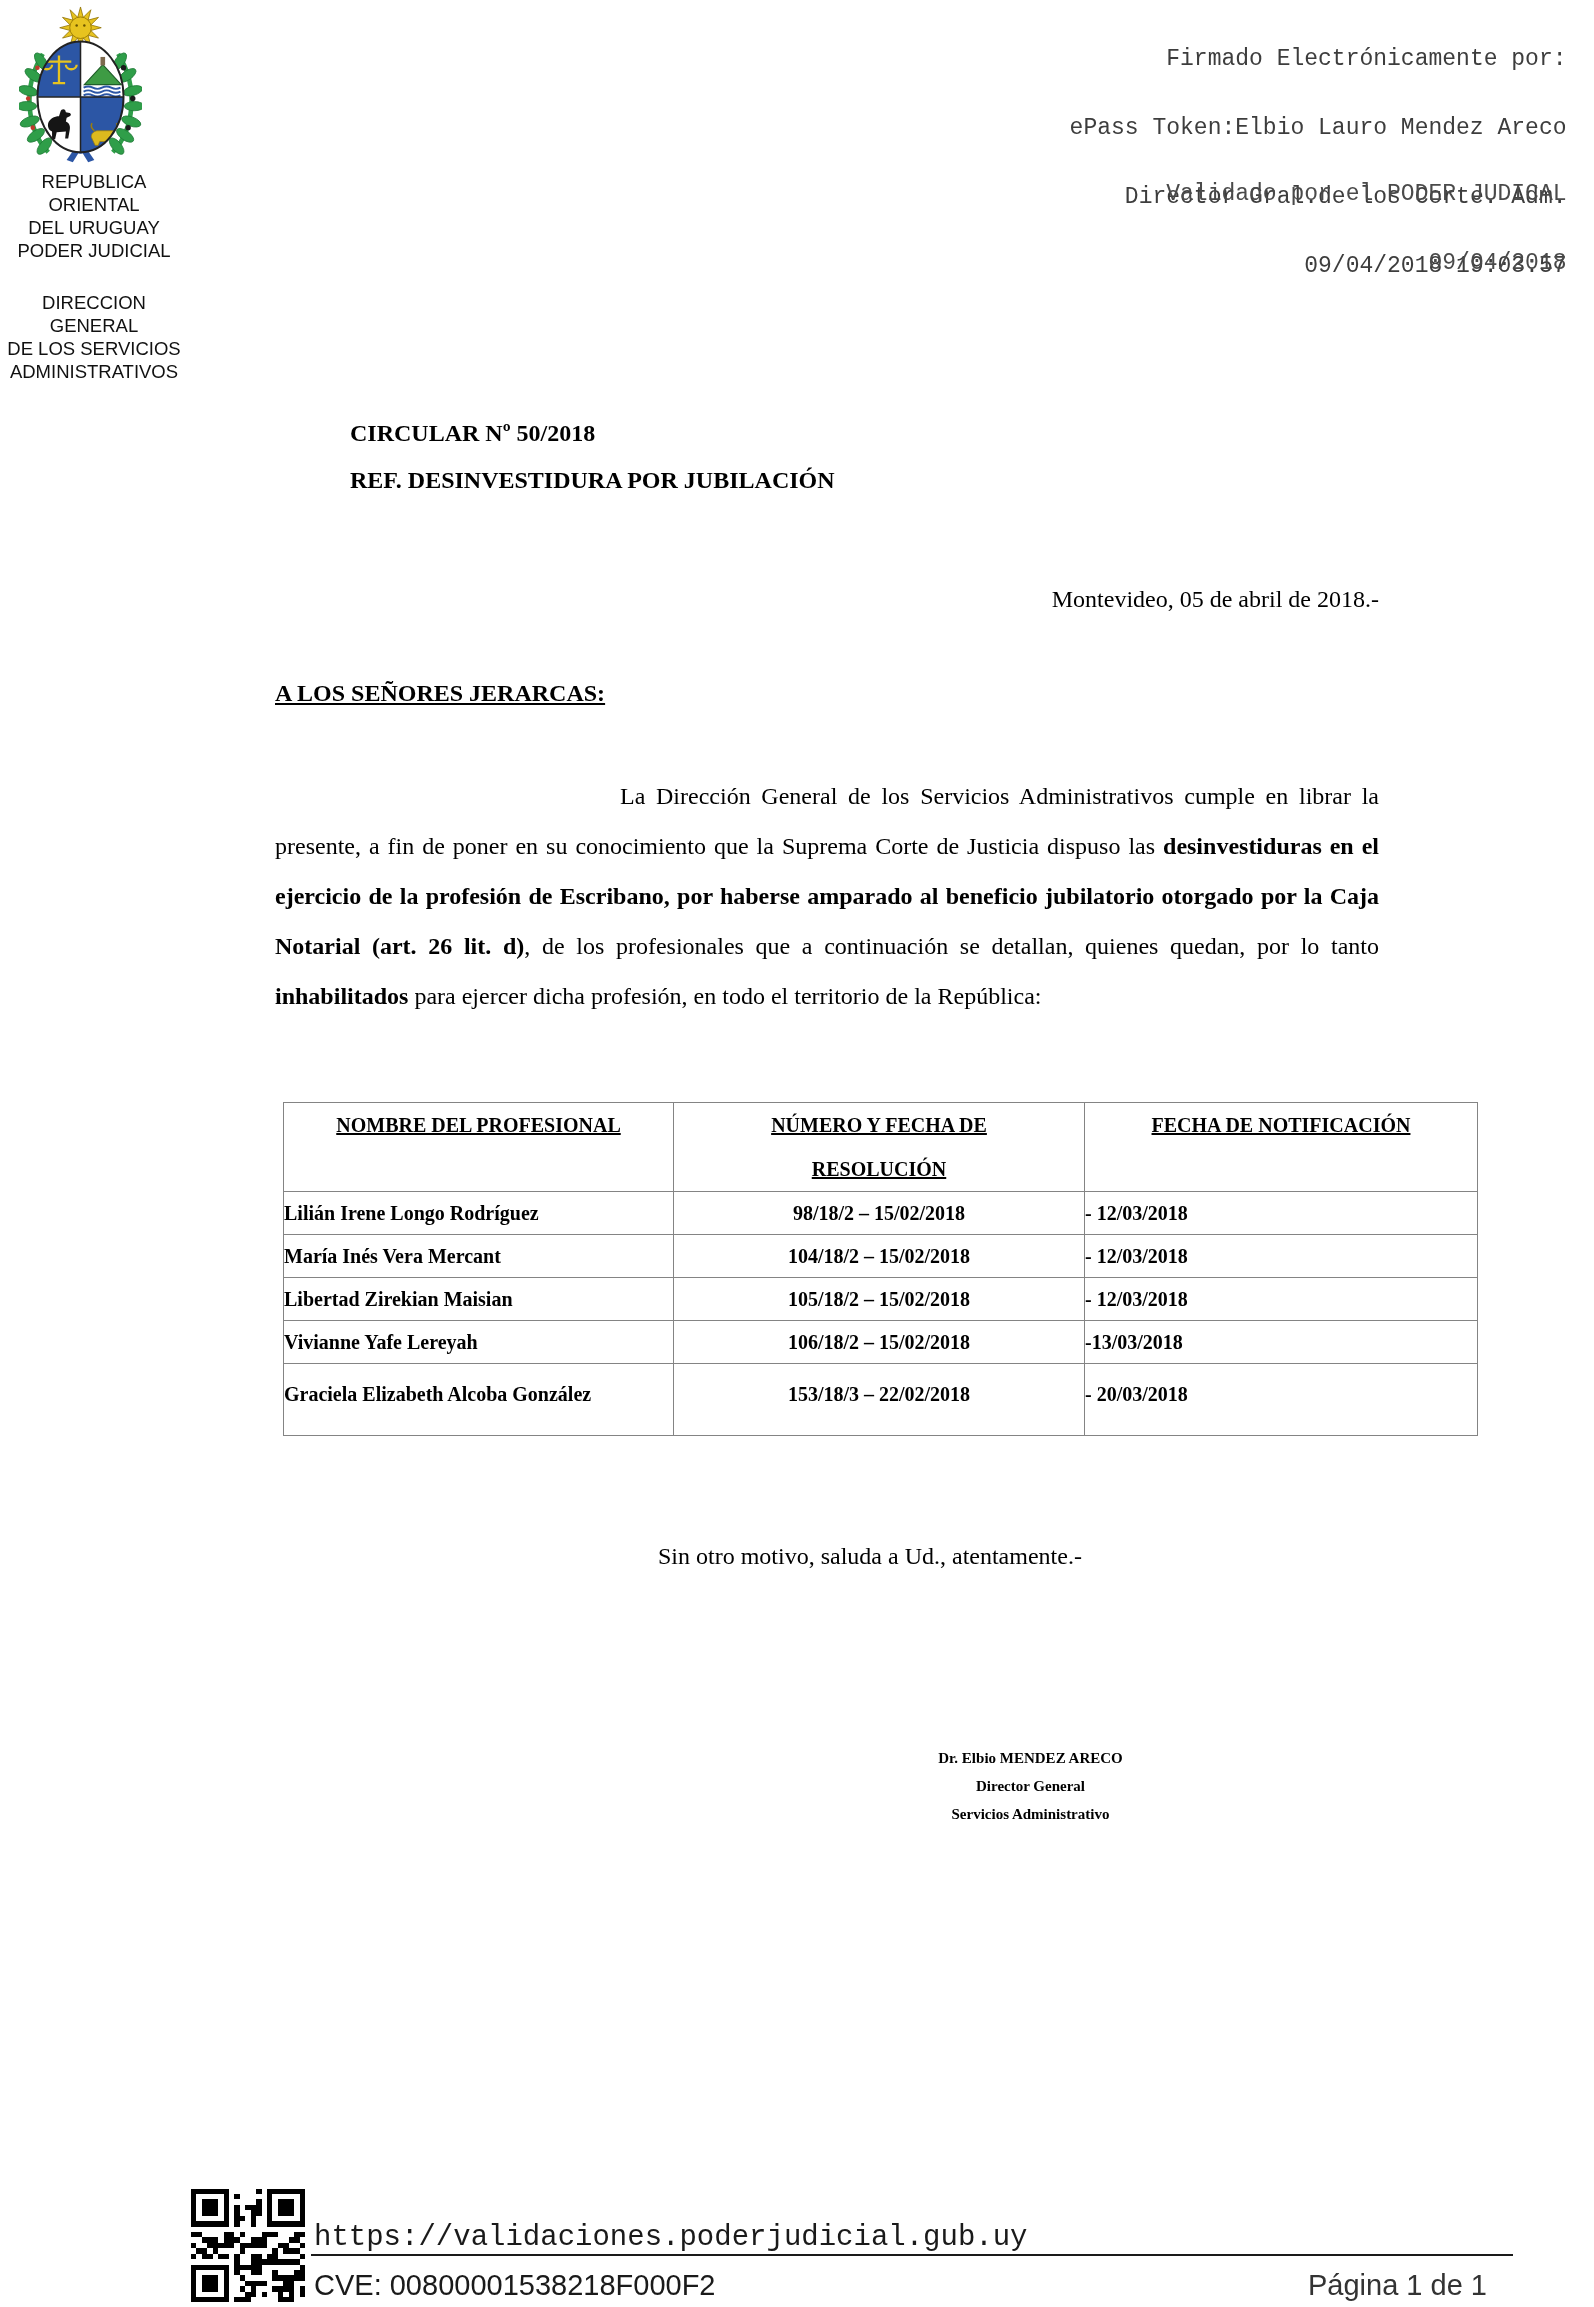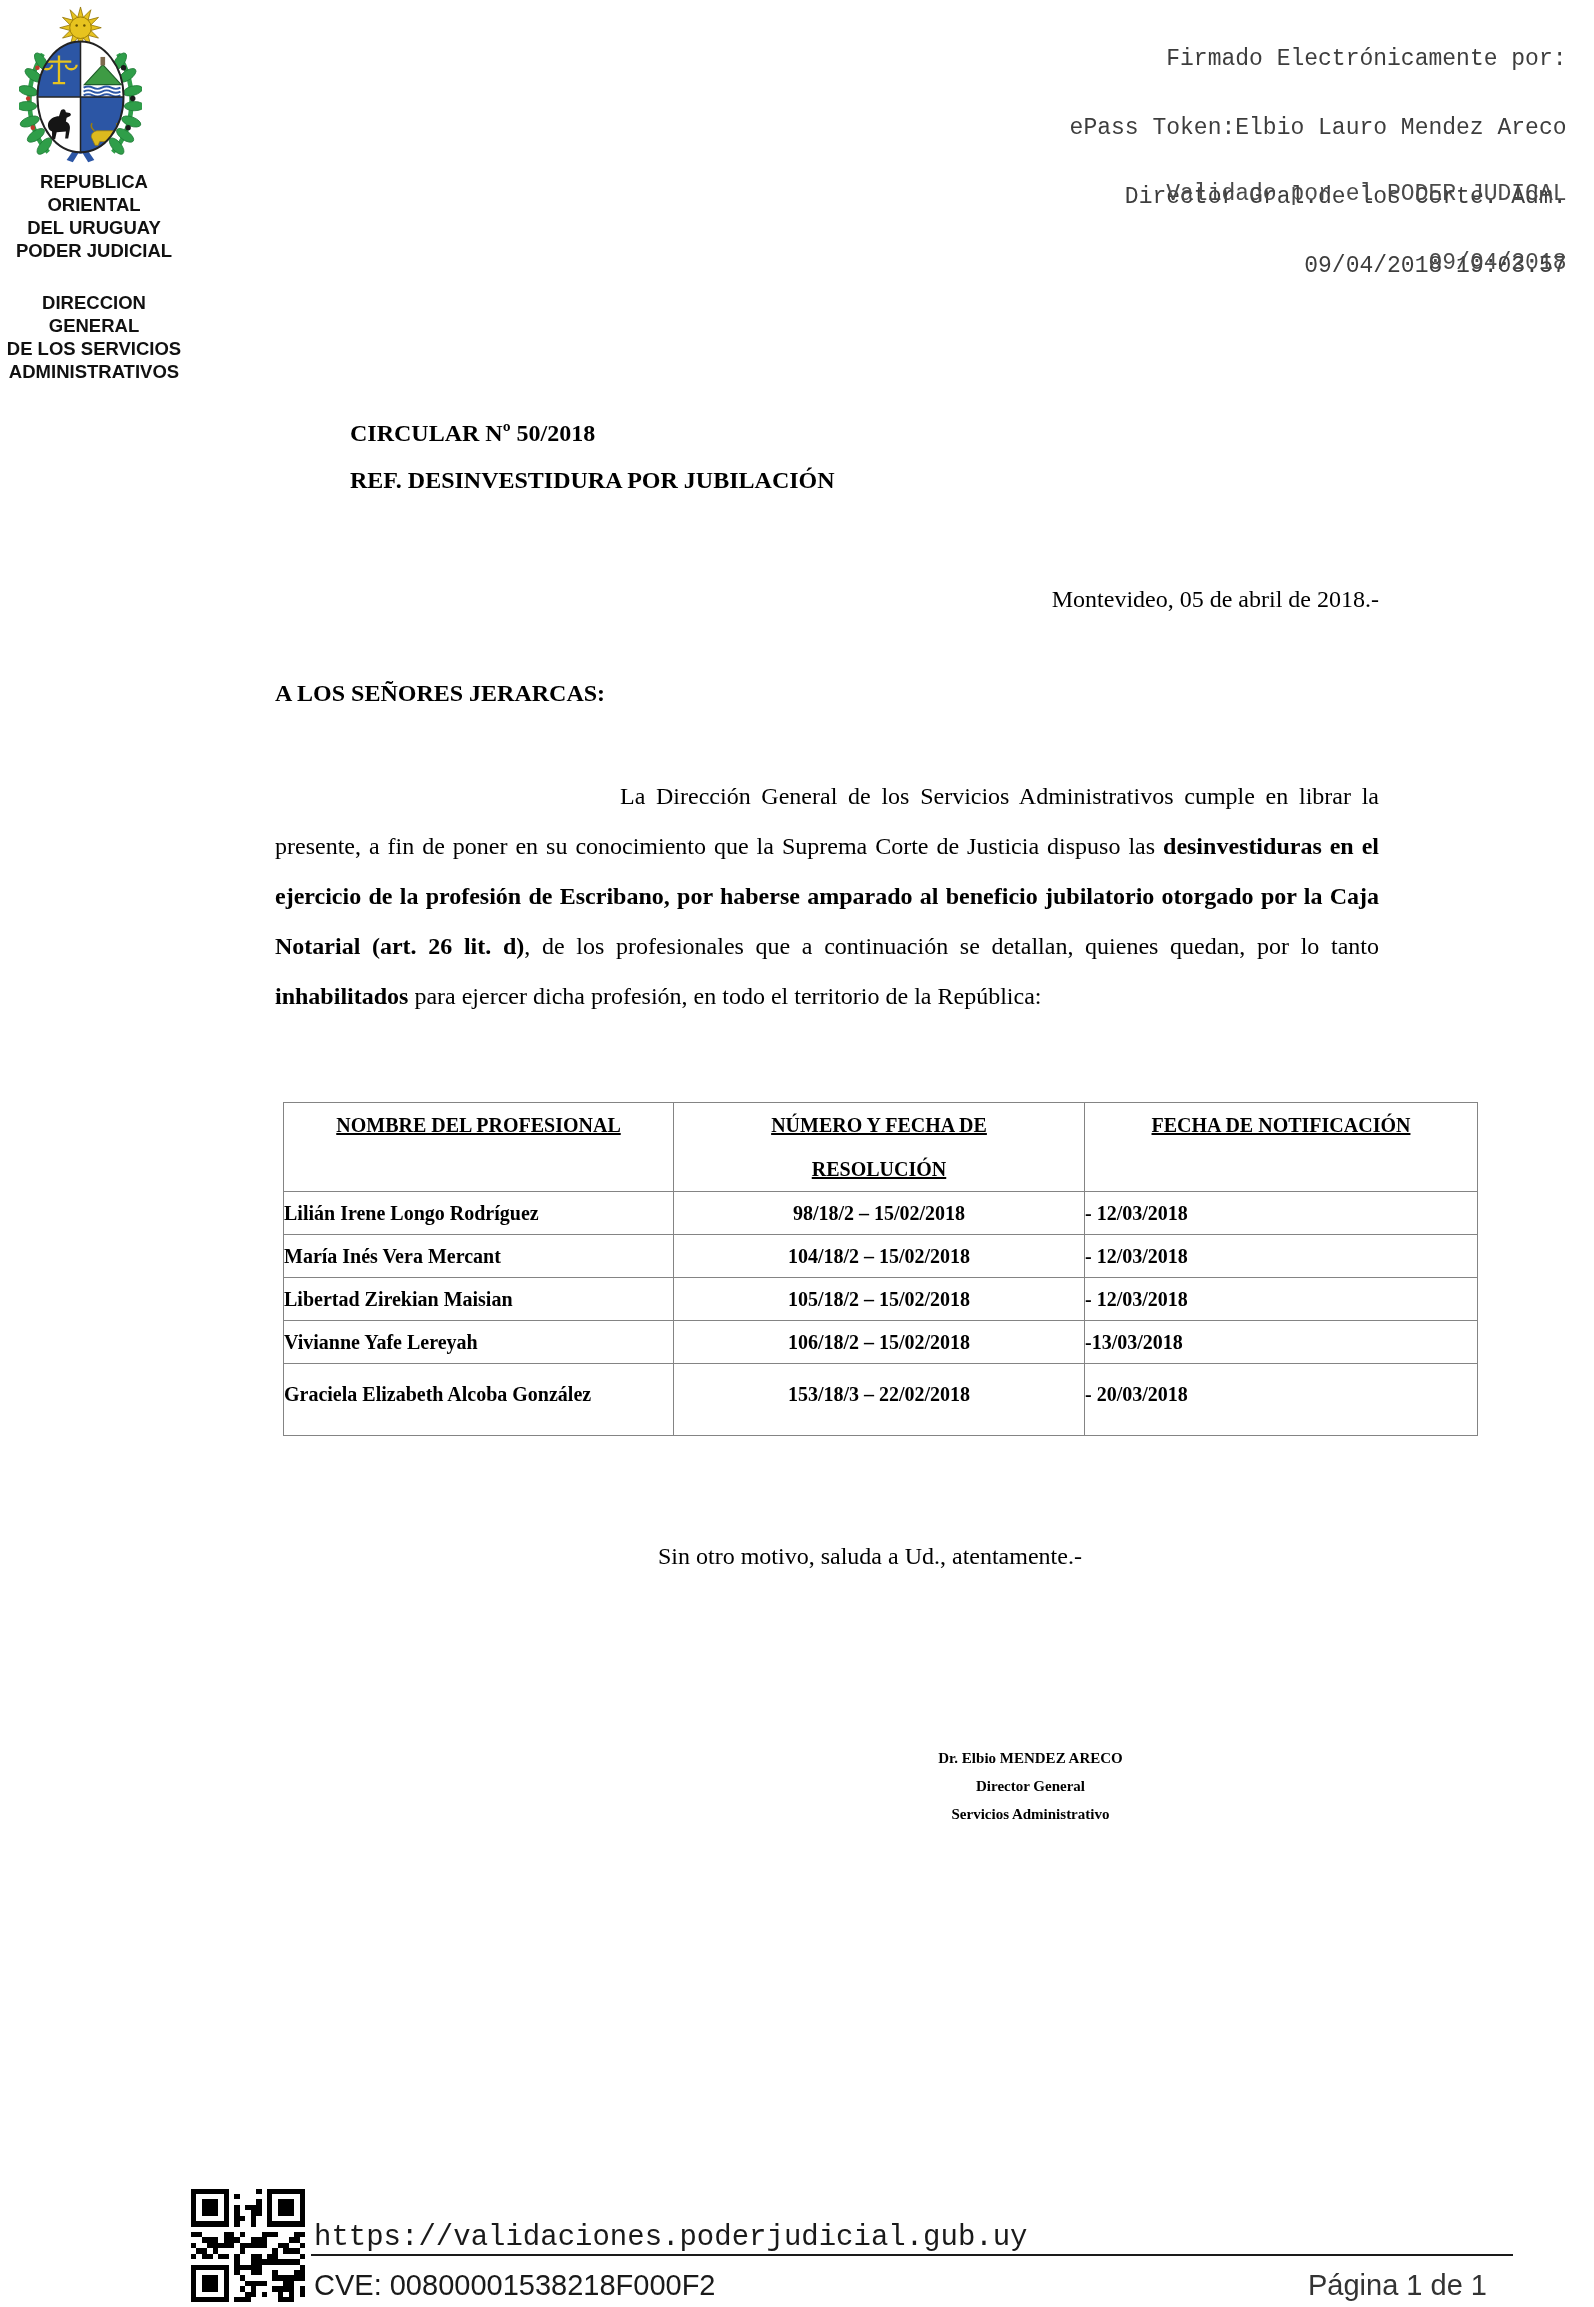--- a/index.html
+++ b/index.html
@@ -10,29 +10,29 @@
   }
   
   .esign{position:absolute;top:1.5px;right:28.5px;text-align:right;
     font-family:"Liberation Mono","DejaVu Sans Mono",monospace;
     font-size:23px;line-height:23px;color:#3d3d3d;white-space:pre;}
   .validated{position:absolute;top:137px;right:28.5px;text-align:right;
     font-family:"Liberation Mono","DejaVu Sans Mono",monospace;
     font-size:23px;line-height:23px;color:#4a4a4a;white-space:pre;}
   
   .letterhead{position:absolute;left:0;top:6.2px;width:188px;text-align:center;
-    font-family:"Liberation Sans",sans-serif;color:#111;font-weight:bold;}
+    font-family:"Liberation Sans",sans-serif;color:#111;}
   .letterhead svg{display:block;margin-left:19px;}
   .org-lines{margin-top:6.2px;font-size:18.5px;line-height:23px;}
   .dept-lines{margin-top:29px;font-size:18.5px;line-height:23px;}
   
   .heading{position:absolute;left:350px;top:419px;font-weight:bold;font-size:24px;line-height:28px;}
   .heading .ref{margin-top:18.5px;}
   .dateline{position:absolute;top:586px;right:216px;font-size:24px;}
-  .salutation{position:absolute;left:275px;top:680px;font-size:24px;font-weight:bold;}
+  .salutation{position:absolute;left:275px;top:680px;font-size:24px;font-weight:bold;text-decoration:underline;}
   
   .body-par{position:absolute;left:275px;top:747px;width:1104px;font-size:24px;
     line-height:50px;text-align:justify;text-indent:345px;}
   
   .doc-table{position:absolute;left:283px;top:1102px;width:1194px;border-collapse:collapse;
     table-layout:fixed;font-size:20px;font-weight:bold;}
   .doc-table col.c1{width:390px}.doc-table col.c2{width:411px}.doc-table col.c3{width:393px}
   .doc-table th,.doc-table td{border:1.5px solid #848484;padding:0;}
   .doc-table thead th{height:82px;vertical-align:top;text-align:center;}
   .hline{height:44px;line-height:44px;}

